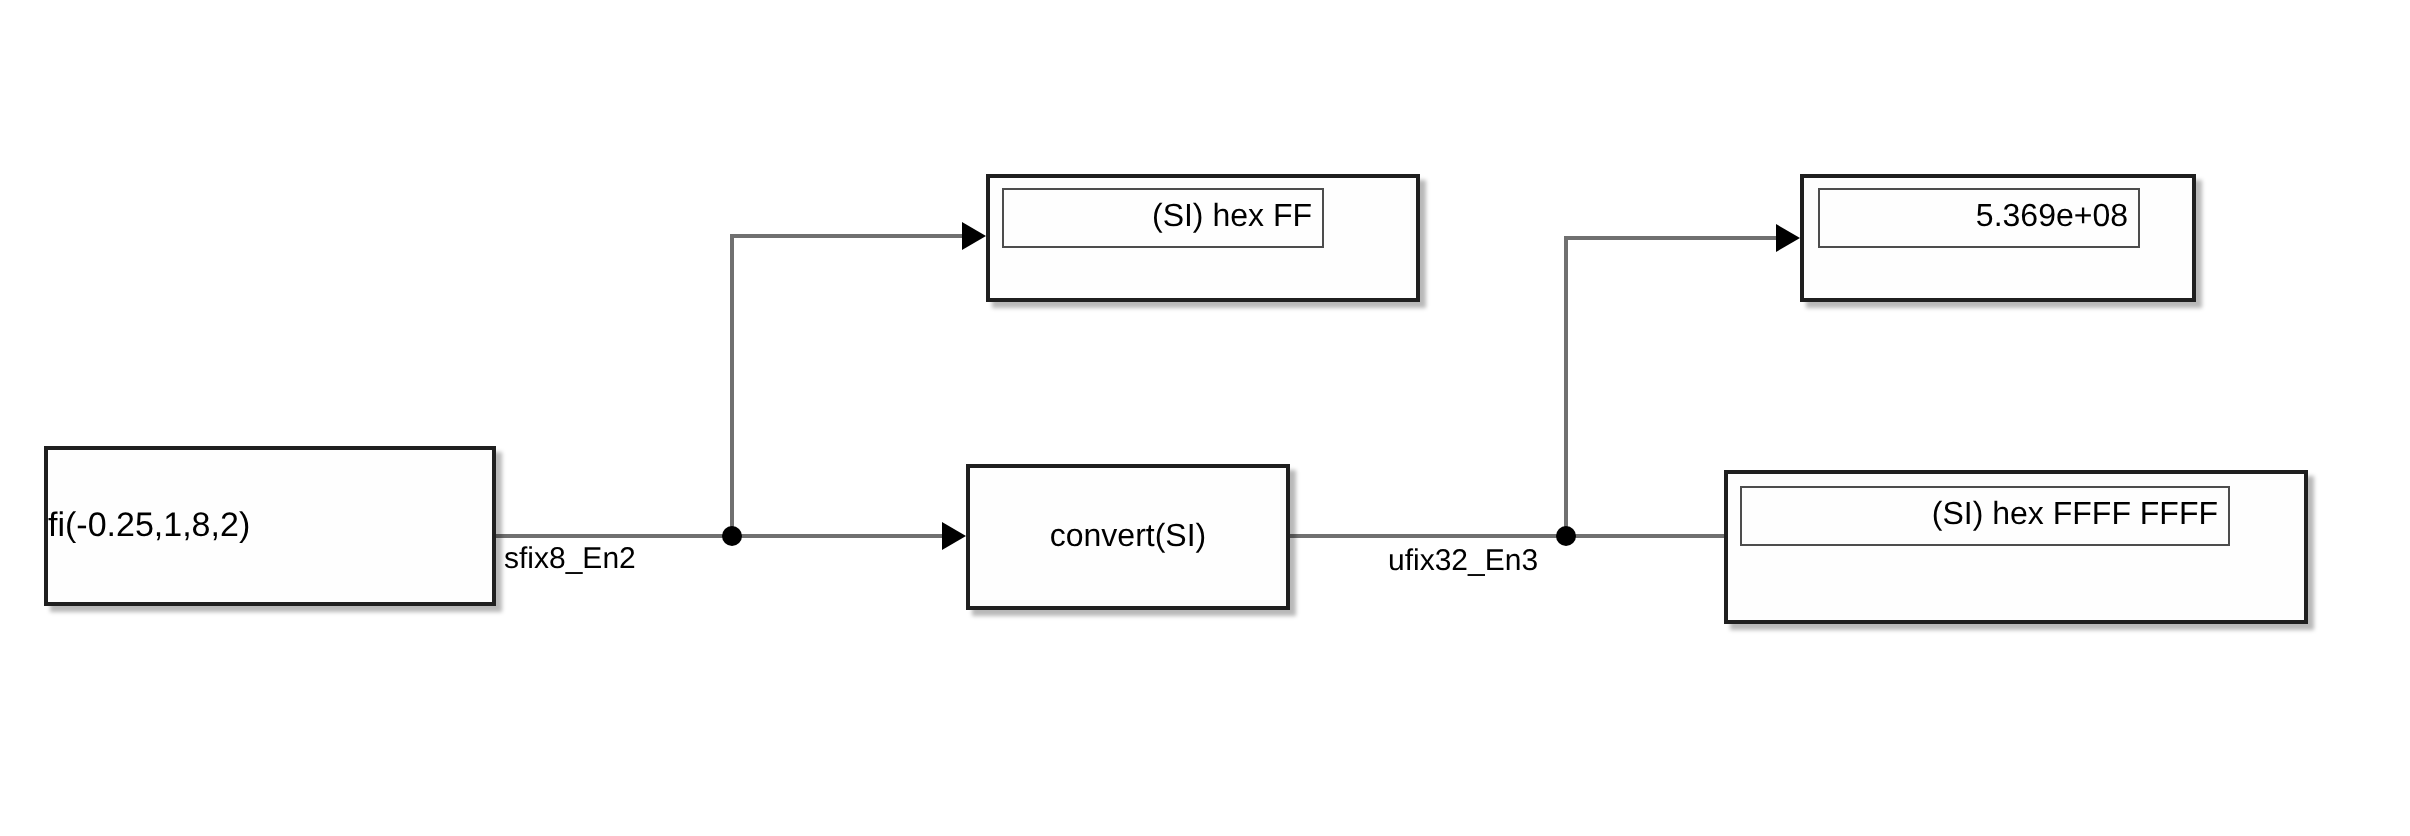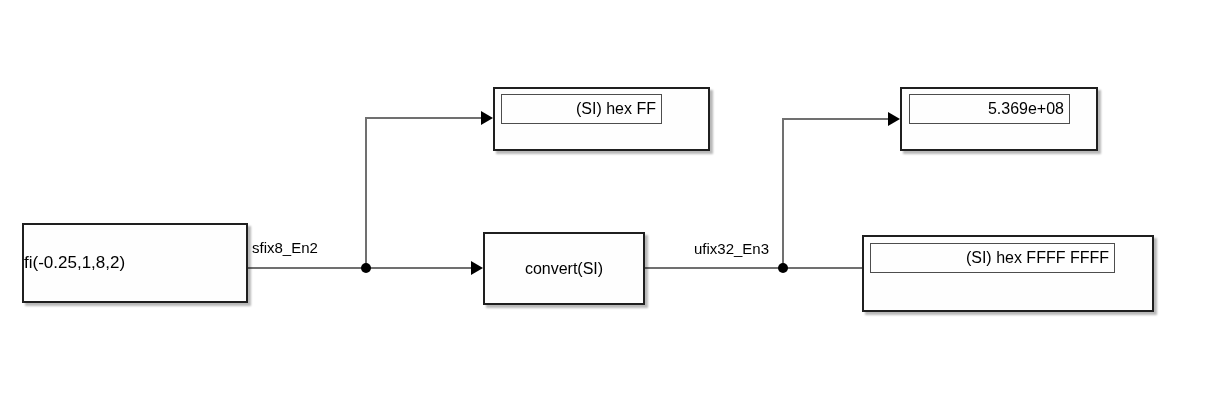--- a/index.html
+++ b/index.html
@@ -78,20 +78,21 @@
     width: 10px; height: 10px;
     border-radius: 50%;
     background: var(--arrow-color, #000000);
   }
   .dot-1 { left: 361px; top: 263px; }
   .dot-2 { left: 778px; top: 263px; }
   .signal-label {
     position: absolute;
     font-size: 15px;
     white-space: nowrap;
+    margin-top: 32px;
   }
   .label-sfix8  { left: 252px; top: 239px; }
   .label-ufix32 { left: 649px; top: 240px; padding-left: 45px; }
 </style>
 </head>
 <body>
 
 <div id="canvas" style="--canvas-bg: #ffffff; --block-fill: #fefefe; --block-border: #1f1f1f; --inner-border: #4d4d4d; --line-color: #707070; --arrow-color: #000000; --text-color: #000000;">
 
   <div class="wire wire-h wire-main-1"></div>

